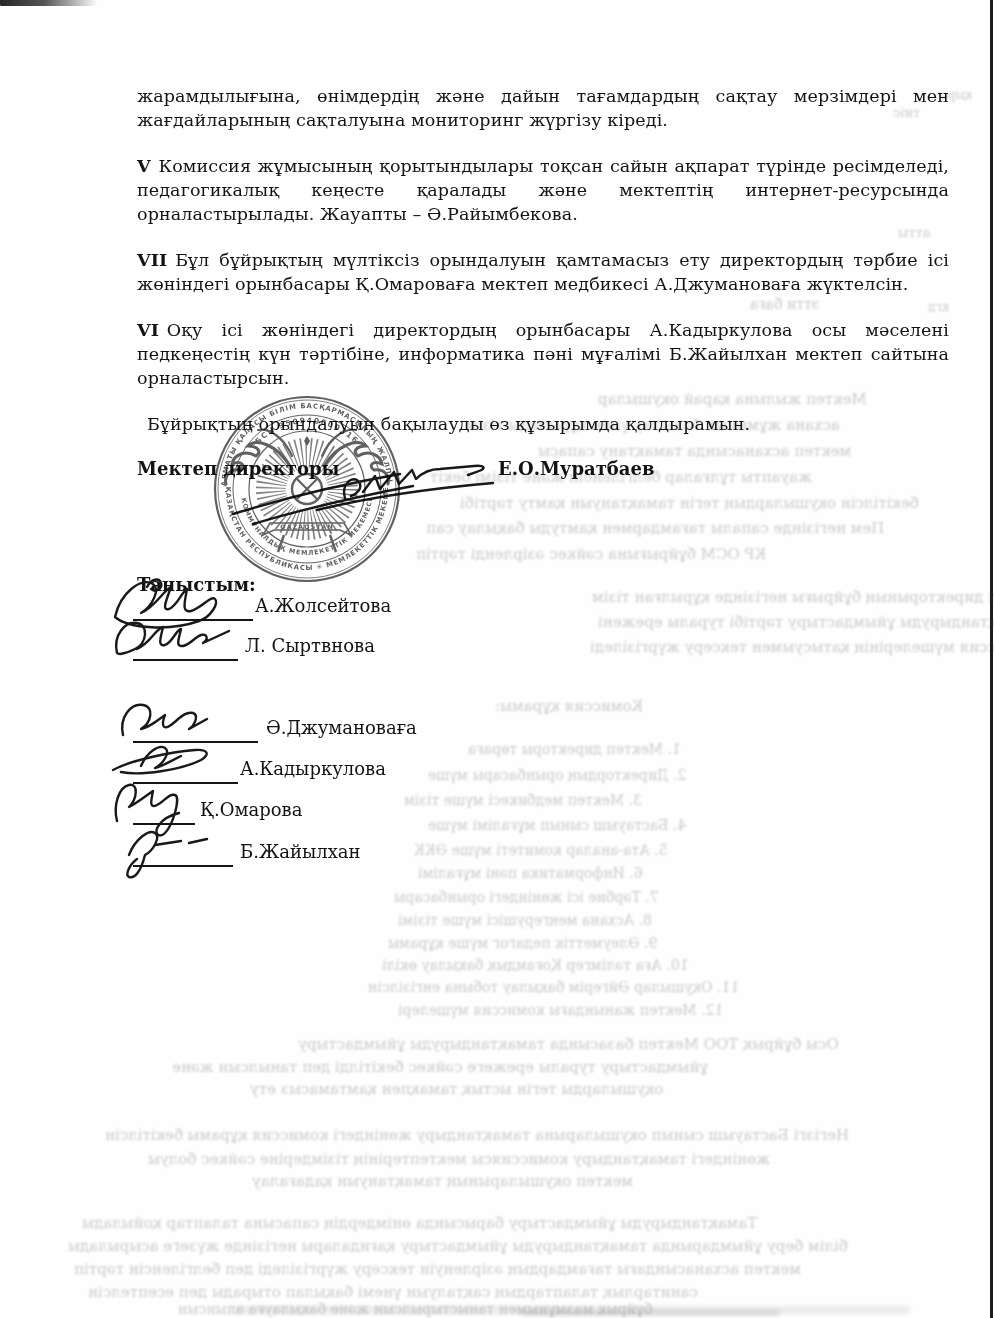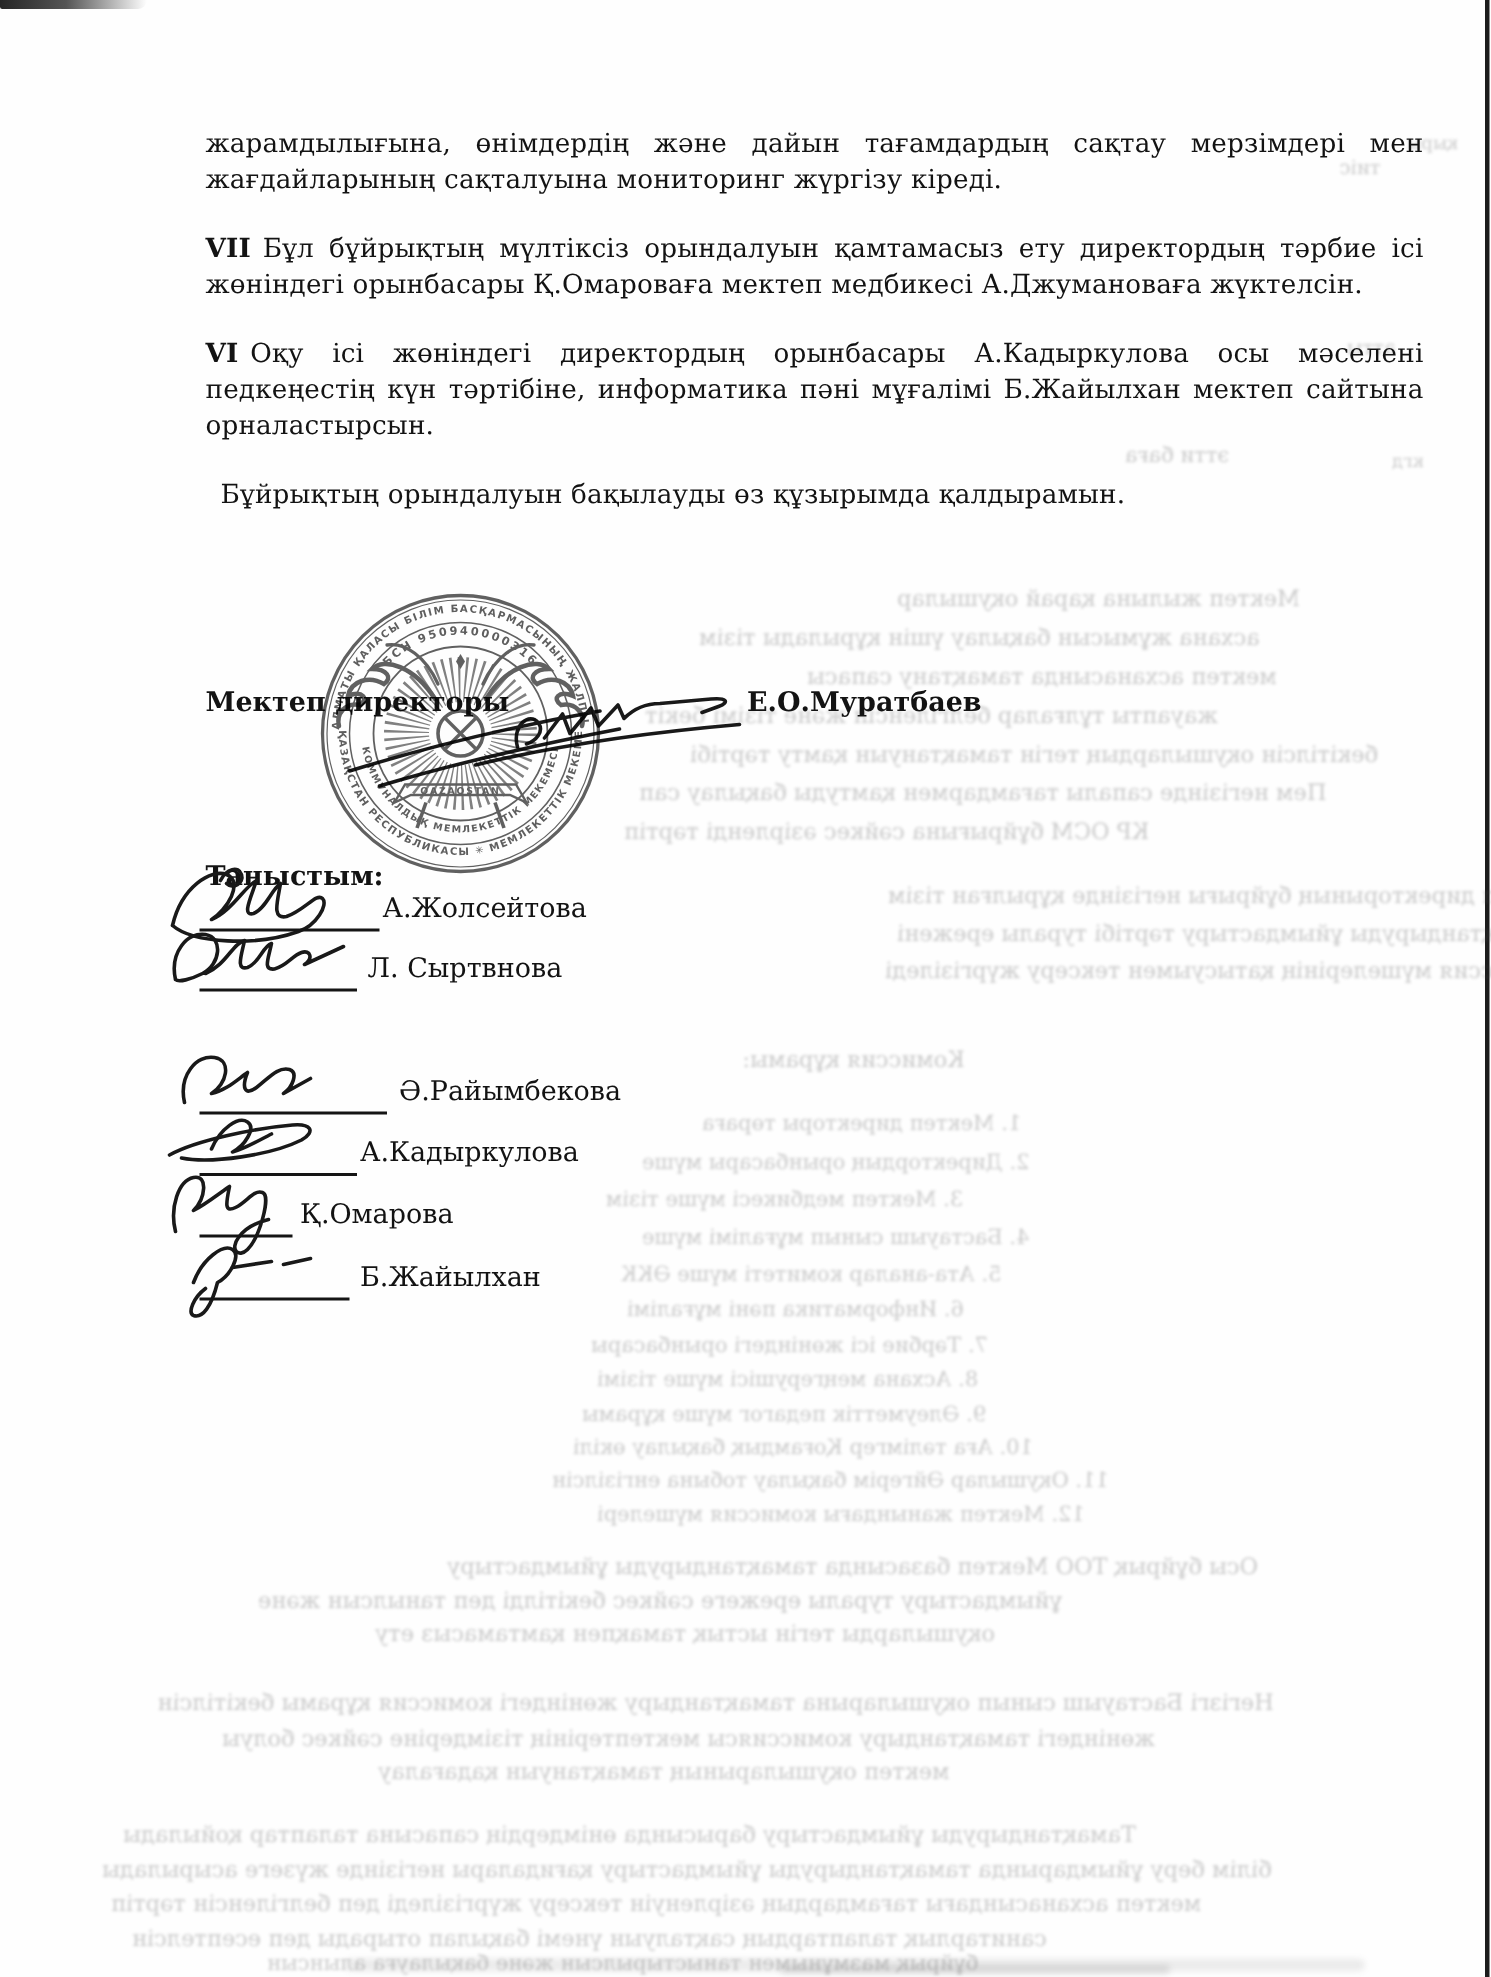--- a/index.html
+++ b/index.html
@@ -88,20 +88,21 @@
   <div class="ghost" style="left:148px;top:1150px;font-size:15px">жөніндегі тамақтандыру комиссиясы мектептерінің тізімдеріне сәйкес болуы</div>
   <div class="ghost" style="left:252px;top:1172px;font-size:15px">мектеп оқушыларының тамақтануын қадағалау</div>
   <div class="ghost" style="left:82px;top:1214px;font-size:15px">Тамақтандыруды ұйымдастыру барысында өнімдердің сапасына талаптар қойылады</div>
   <div class="ghost" style="left:68px;top:1237px;font-size:15px">білім беру ұйымдарында тамақтандыруды ұйымдастыру қағидалары негізінде жүзеге асырылады</div>
   <div class="ghost" style="left:74px;top:1260px;font-size:15px">мектеп асханасындағы тағамдардың әзірленуін тексеру жүргізіледі деп белгіленсін тәртіп</div>
   <div class="ghost" style="left:88px;top:1283px;font-size:15px">санитарлық талаптардың сақталуын үнемі бақылап отырады деп есептелсін</div>
   <div class="ghost" style="left:178px;top:1301px;font-size:14px">бұйрық мазмұнымен таныстырылсын және бақылауға алынсын</div>
 
   <div class="doc">
     <p><b class="pnum"></b><span>жарамдылығына, өнімдердің және дайын тағамдардың сақтау мерзімдері мен жағдайларының сақталуына мониторинг жүргізу кіреді.</span></p>
+    <p><b class="pnum">V</b><span>Комиссия жұмысының қорытындылары тоқсан сайын ақпарат түрінде ресімделеді, педагогикалық кеңесте қаралады және мектептің интернет-ресурсында орналастырылады. Жауапты – Ә.Райымбекова.</span></p>
     <p><b class="pnum">VII</b><span>Бұл бұйрықтың мүлтіксіз орындалуын қамтамасыз ету директордың тәрбие ісі жөніндегі орынбасары Қ.Омароваға мектеп медбикесі  А.Джумановаға жүктелсін.</span></p>
     <p><b class="pnum">VI</b><span>Оқу ісі жөніндегі директордың орынбасары А.Кадыркулова осы мәселені педкеңестің күн тәртібіне, информатика пәні мұғалімі Б.Жайылхан мектеп сайтына орналастырсын.</span></p>
     <p class="control">Бұйрықтың орындалуын бақылауды өз құзырымда қалдырамын.</p>
   </div>
 
   <div class="lbl" style="left:137px;top:458px">Мектеп директоры</div>
   <div class="lbl" style="left:498px;top:458px">Е.О.Муратбаев</div>
 
   <svg class="stamp" viewBox="0 0 190 190">
     <defs>
@@ -168,21 +169,21 @@
     <div class="line" style="width:105px"></div>
     <div class="name" style="left:112px">Л. Сыртвнова</div>
   </div>
 
 
   <div class="sigrow" style="top:711px">
     <svg width="160" height="58" viewBox="0 0 160 58">
       <path class="ink" d="M12,40 C8,22 20,8 32,10 C44,12 40,28 30,34 C40,32 48,24 54,20 C50,30 52,36 60,30 C68,24 74,16 82,18 C88,20 84,30 78,34 L96,24"></path>
     </svg>
     <div class="line" style="width:125px"></div>
-    <div class="name" style="left:133px">Ә.Райымбекова</div>
+    <div class="name" style="left:133px">Ә.Джумановаға</div>
   </div>
 
   <div class="sigrow" style="top:793px">
     <svg width="160" height="66" viewBox="0 0 160 66">
       <path class="ink" d="M6,44 C2,28 8,10 18,8 C28,6 26,22 18,30 C26,26 36,18 42,14 C40,24 38,32 46,28 C54,24 58,16 64,18 C70,20 62,48 54,56 C48,62 42,56 48,48 C52,42 60,38 68,36"></path>
     </svg>
     <div class="line" style="width:62px"></div>
     <div class="name" style="left:67px">Қ.Омарова</div>
   </div>
 

